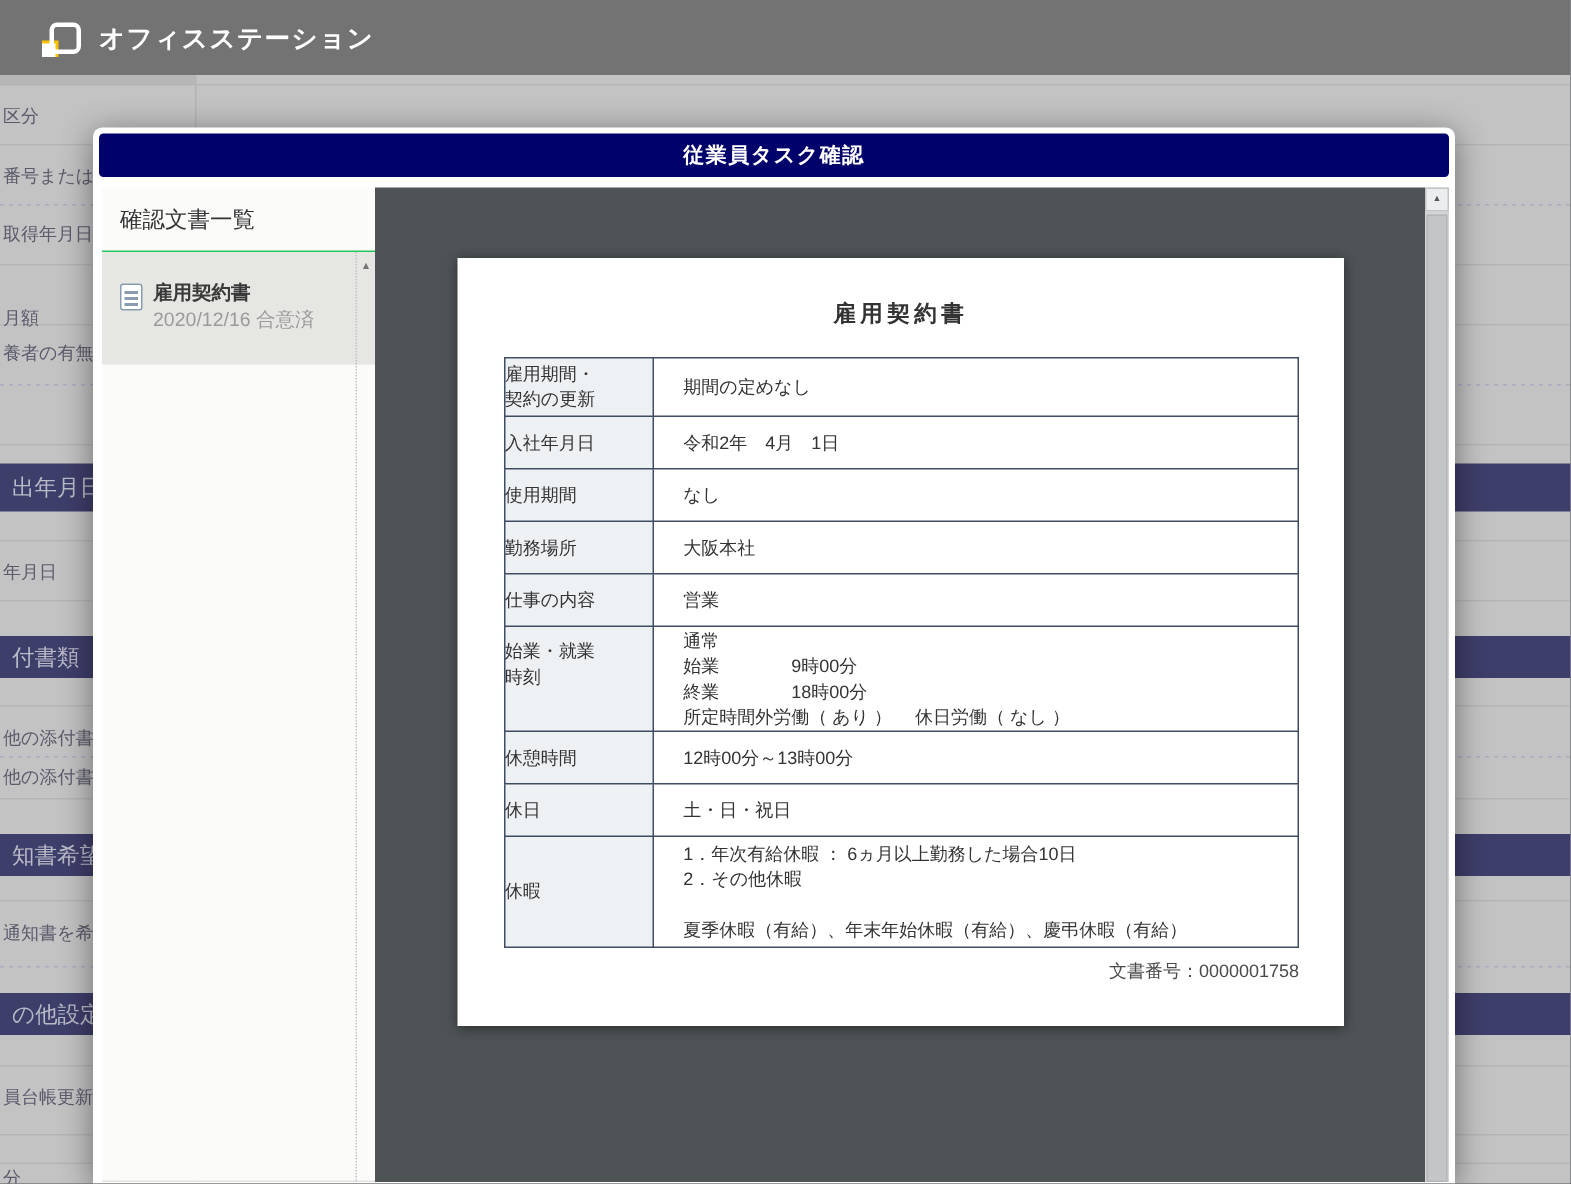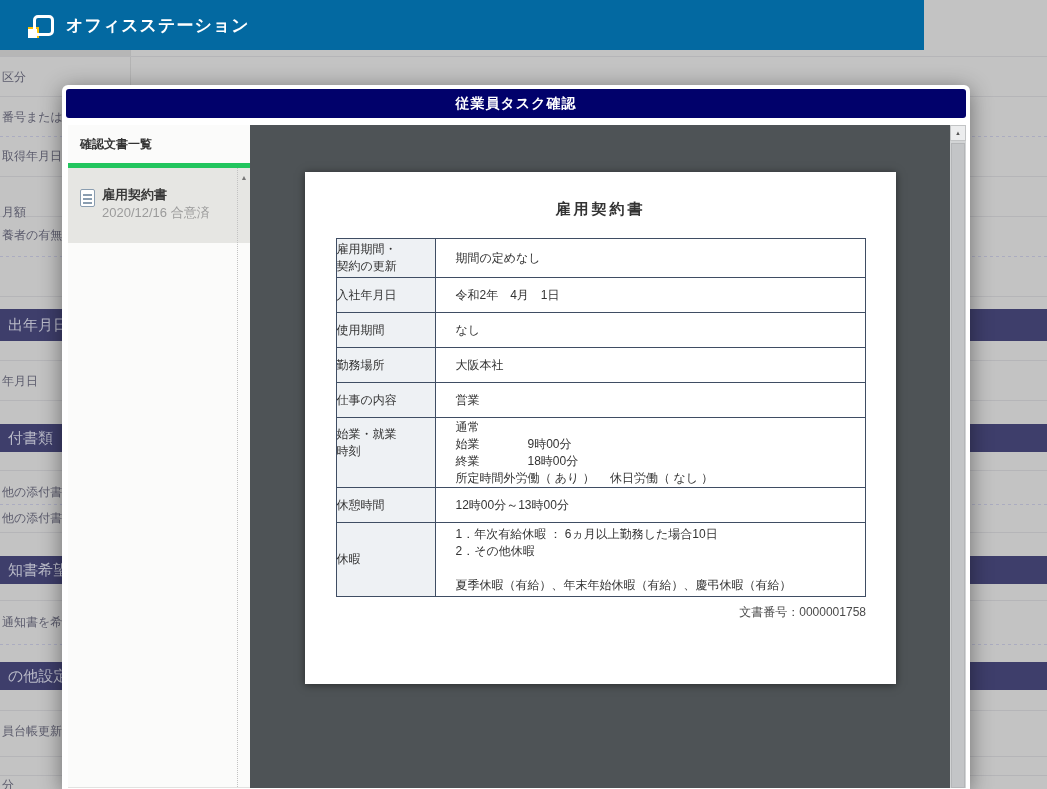--- a/index.html
+++ b/index.html
@@ -1,20 +1,20 @@
 <!DOCTYPE html>
 <html><head>
 <meta charset="utf-8">
 <style>
   * { margin:0; padding:0; box-sizing:border-box; }
   html,body { width:1047px; height:789px; overflow:hidden; }
   body { font-family:"Liberation Sans","DejaVu Sans",sans-serif; background:#c3c3c3; position:relative; }
 
   
-  .app-header { position:absolute; left:0; top:0; width:924px; height:50px; background:#0369a1; z-index:30; display:flex; align-items:center; }
+  .app-header { position:absolute; left:0; top:0; width:1047px; height:50px; background:#737373; z-index:30; display:flex; align-items:center; }
   .logo-mark { width:21px; height:21px; border:3px solid #fff; border-radius:5px; margin-left:33px; position:relative; }
   .logo-mark::after { content:""; position:absolute; left:-8px; bottom:-5px; width:9px; height:9px; background:#fff; }
   .logo-mark::before { content:""; position:absolute; left:-8px; bottom:-5px; width:11px; height:11px; background:#fdc101; z-index:-1; }
   .app-title { color:#fff; font-size:17px; font-weight:bold; letter-spacing:1px; margin-left:12px; }
 
   
   .bg-page { position:absolute; inset:50px 0 0 0; z-index:1; }
   .bg-topstrip { position:absolute; left:0; top:0; width:130px; height:6px; background:#b6b6b6; }
   .bg-vline { position:absolute; left:130px; top:0; bottom:0; width:1px; background:#b3b3b3; }
   .bg-line { position:absolute; left:0; width:1047px; height:1px; background:#b5b5b8; }
@@ -23,21 +23,21 @@
   .bg-band span { padding-left:8px; }
   .bg-label { position:absolute; left:2px; font-size:12px; color:#5b5b6c; white-space:nowrap; }
 
   
   .modal { position:absolute; left:62px; top:85px; width:908px; height:704px; background:#fff; z-index:40; border-radius:6px 6px 0 0; box-shadow:0 4px 22px rgba(0,0,0,.45); padding:4px 4px 0 4px; }
   .modal-titlebar { height:29px; background:#01016b; border-radius:3px; color:#fff; font-size:14px; font-weight:bold; display:flex; align-items:center; justify-content:center; letter-spacing:1px; }
   .modal-body { display:flex; margin-top:7px; height:663px; }
 
   
   .doc-sidebar { width:182px; margin-left:2px; background:#fbfbfa; position:relative; display:flex; flex-direction:column; }
-  .doc-sidebar-header { height:43px; display:flex; align-items:center; padding-left:12px; font-size:12px; font-weight:bold; color:#333; border-bottom:5px solid #22c55e; }
+  .doc-sidebar-header { height:43px; display:flex; align-items:center; padding-left:12px; font-size:15px; font-weight:normal; color:#333; border-bottom:1px solid #22c55e; }
   .doc-list { flex:1; position:relative; border-bottom:1px solid #e2e2e0; }
   .doc-item { height:75px; background:#e6e6e3; display:flex; padding:19px 0 0 12px; cursor:pointer; }
   .doc-item-icon { width:15px; height:18px; border:1.5px solid #8a9db0; border-radius:2px; position:relative; flex:0 0 auto; margin-top:2px; background:#fff; }
   .doc-item-icon i { position:absolute; left:2px; right:2px; height:1.5px; background:#8a9db0; }
   .doc-item-icon i:nth-child(1){ top:4px; } .doc-item-icon i:nth-child(2){ top:8px; } .doc-item-icon i:nth-child(3){ top:12px; }
   .doc-item-text { margin-left:7px; }
   .doc-item-title { font-size:13px; font-weight:bold; color:#3a3a3a; line-height:16px; }
   .doc-item-sub { font-size:13px; color:#9b9b9b; line-height:19px; }
   .side-scrollbar { position:absolute; top:0; right:0; width:13px; height:100%; border-left:1px dotted #c2c2c2; }
   .side-scroll-arrow { display:block; text-align:center; font-size:7px; color:#777; margin-top:6px; cursor:pointer; }
@@ -170,20 +170,24 @@
 時刻</th>
               <td>通常
 始業　　　　9時00分
 終業　　　　18時00分
 所定時間外労働（ あり ）　 休日労働（ なし ）</td>
             </tr>
             <tr style="height:35px">
               <th>休憩時間</th>
               <td>12時00分～13時00分</td>
             </tr>
+            <tr style="height:35px">
+              <th>休日</th>
+              <td>土・日・祝日</td>
+            </tr>
             <tr style="height:74px">
               <th>休暇</th>
               <td>1．年次有給休暇 ： 6ヵ月以上勤務した場合10日
 2．その他休暇
 
 夏季休暇（有給）、年末年始休暇（有給）、慶弔休暇（有給）</td>
             </tr>
           </tbody>
         </table>
         <div class="doc-number">文書番号：0000001758</div>

